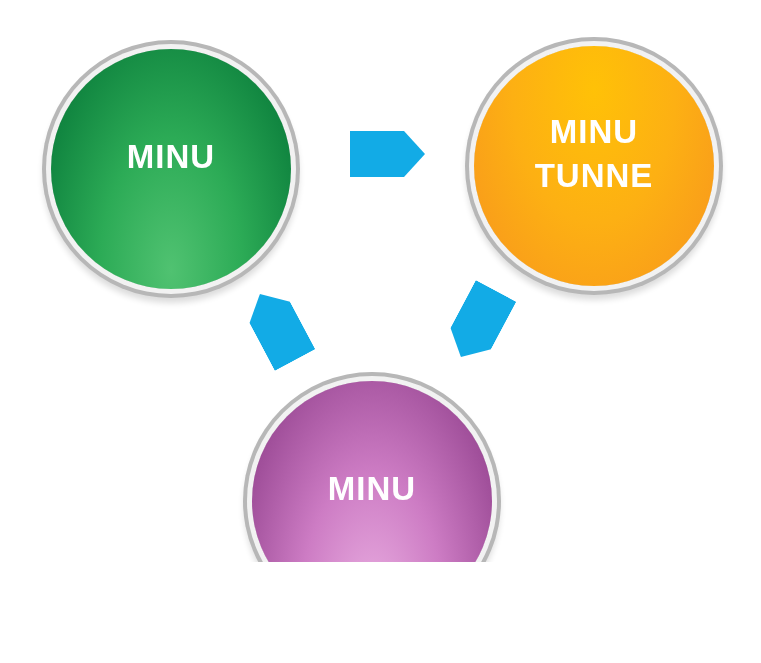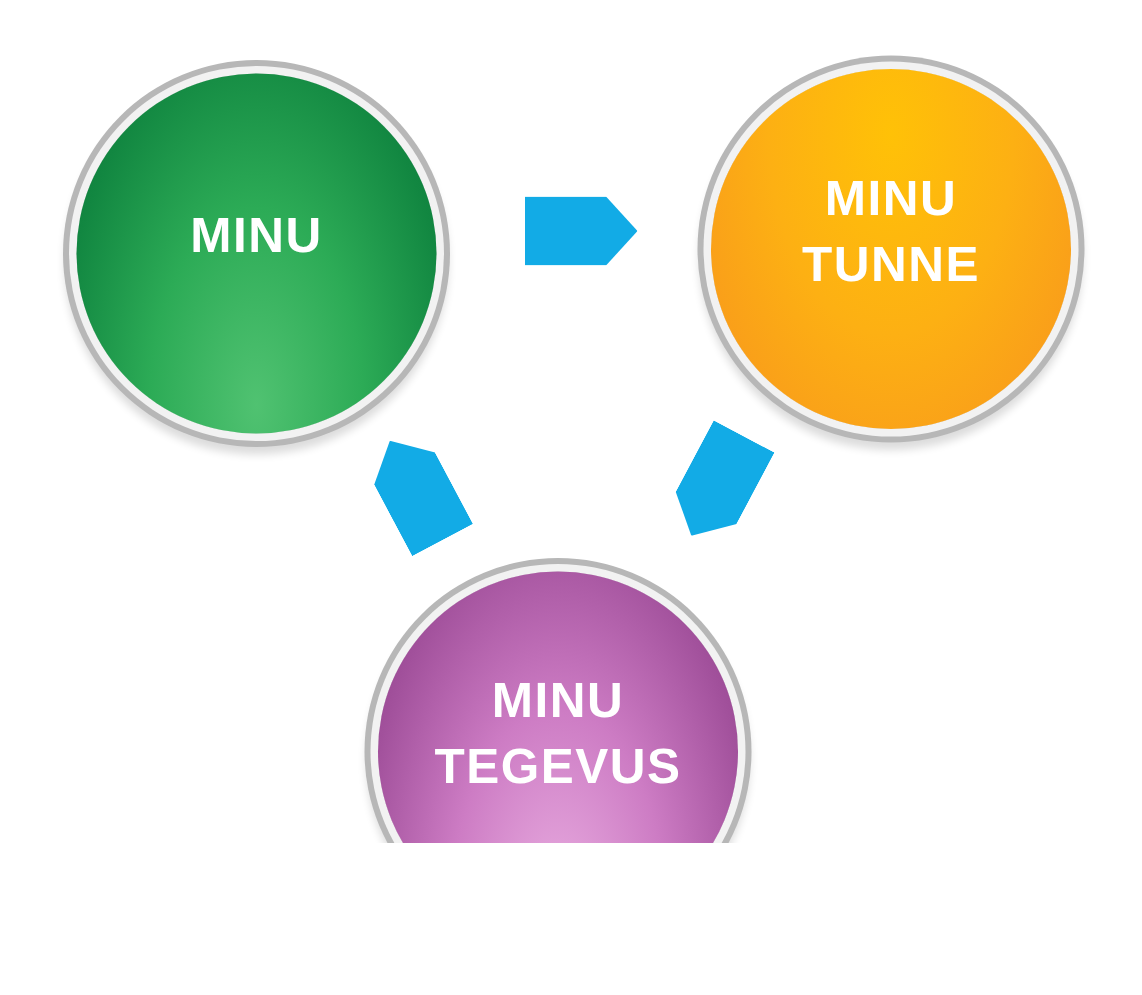--- a/index.html
+++ b/index.html
@@ -95,21 +95,20 @@
   <div class="node node-tunne">
     <div class="node-label">
       <div>MINU</div>
       <div>TUNNE</div>
     </div>
   </div>
 
   <div class="node node-tegevus">
     <div class="node-label">
       <div>MINU</div>
-      <div>TEGEVUS</div>
     </div>
   </div>
 
   <div class="arrow arrow-top"></div>
   <div class="arrow arrow-right"></div>
   <div class="arrow arrow-left"></div>
 
 </div>
 
 </body></html>

